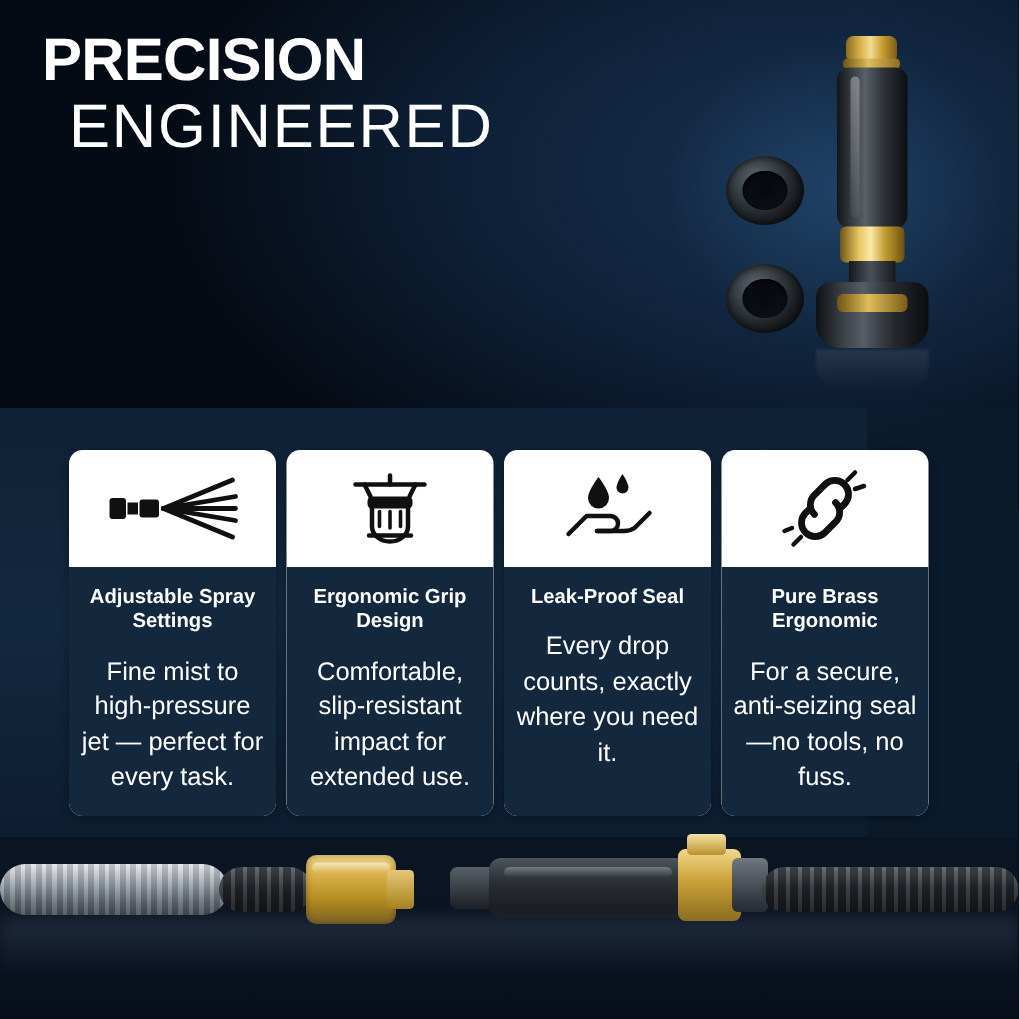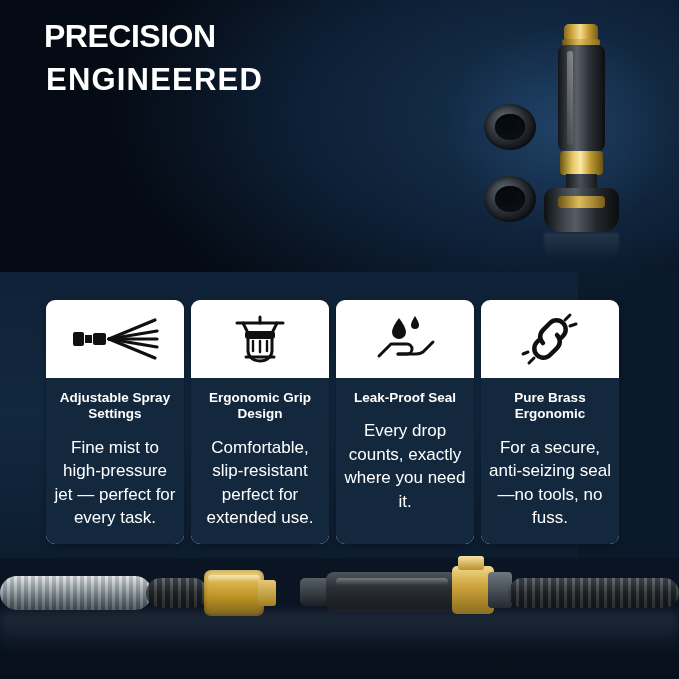--- a/index.html
+++ b/index.html
@@ -28,33 +28,33 @@
   }
   .hero-glow {
     position: absolute;
     left: 380px; top: -40px;
     width: 360px; height: 340px;
     background: radial-gradient(ellipse at center, rgba(46,92,140,0.42) 0%, rgba(20,44,72,0.18) 45%, rgba(0,0,0,0) 72%);
     pointer-events: none;
   }
   .hero-line1 {
     position: absolute;
-    left: 44px; top: 20px;
+    left: 28px; top: 20px;
     color: #ffffff;
-    font-size: 32px;
+    font-size: 40px;
     font-weight: bold;
     letter-spacing: -0.5px;
     line-height: 1;
   }
   .hero-line2 {
     position: absolute;
     left: 46px; top: 64px;
     color: #ffffff;
-    font-size: 31px;
-    font-weight: 700;
+    font-size: 41px;
+    font-weight: 400;
     letter-spacing: 1.2px;
     line-height: 1;
   }
   .hero-body {
     position: absolute;
     left: 44px; top: 150px;
     width: 268px;
     color: #e9eef4;
     font-size: 11.5px;
     font-weight: bold;
@@ -354,21 +354,21 @@
             <rect x="16" y="18" width="30" height="8" rx="3" fill="#101010" stroke="none"></rect>
             <path d="M19 26 V38 a12 10 0 0 0 24 0 V26" fill="none"></path>
             <path d="M24 28 V38" stroke-width="2.4"></path>
             <path d="M31 28 V39" stroke-width="2.4"></path>
             <path d="M38 28 V38" stroke-width="2.4"></path>
             <path d="M17 44 H45" stroke-width="3"></path>
           </svg>
         </div>
         <div class="card-body">
           <div class="card-title">Ergonomic Grip Design</div>
-          <div class="card-desc">Comfortable, slip-resistant perfect for extended use.</div>
+          <div class="card-desc">Comfortable, slip-resistant impact for extended use.</div>
         </div>
       </div>
 
       <div class="card">
         <div class="card-icon">
           <svg class="ic" width="64" height="54" viewBox="0 0 64 54" fill="none" stroke="#101010" stroke-width="3" stroke-linecap="round" stroke-linejoin="round">
             <path d="M26 6 C26 6 19 15 19 20 a7 7 0 0 0 14 0 C33 15 26 6 26 6 Z" fill="#101010" stroke="none"></path>
             <path d="M42 4 C42 4 38 10 38 13 a4 4 0 0 0 8 0 C46 10 42 4 42 4 Z" fill="#101010" stroke="none"></path>
             <path d="M6 44 L18 32 h16 a5 5 0 0 1 0 10 h-9"></path>
             <path d="M25 42 h18 c4 0 7-2 7-2 L60 30"></path>

